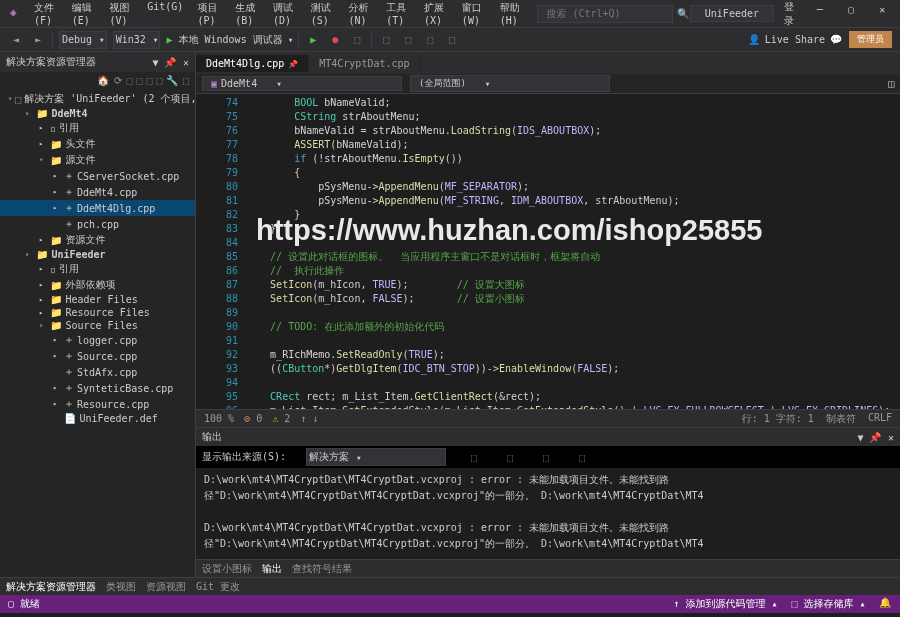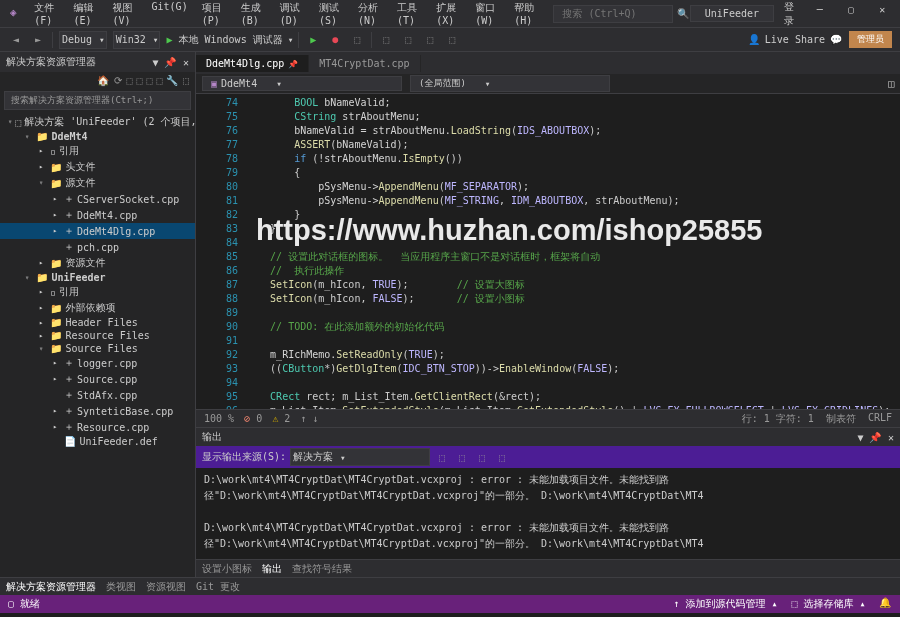--- a/index.html
+++ b/index.html
@@ -1,21 +1,21 @@
 <!DOCTYPE html>
 <html><head>
 <meta charset="utf-8">
 <style>
 *{margin:0;padding:0;box-sizing:border-box;font-family:"Microsoft YaHei",Consolas,monospace;font-size:10px;user-select:none}
 body{background:#1e1e1e;color:#ccc;width:900px;height:617px;overflow:hidden;position:relative}
 .titlebar{height:28px;background:#2d2d30;display:flex;align-items:center;padding:0 4px;border-bottom:1px solid #3e3e42}
 .vs-icon{width:16px;height:16px;margin:0 6px;font-size:11px;color:#b586c8}
 .menu-bar{display:flex;gap:2px}
 .menu-item{padding:4px 6px;color:#ccc;cursor:pointer}
-.search-box{background:#333337;border:1px solid #3e3e42;color:#999;padding:2px 8px;margin-left:8px;width:120px;height:18px}
+.search-box{background:#333337;border:1px solid #3e3e42;color:#999;padding:2px 8px;margin-left:8px;width:136px;height:18px}
 .app-name{background:#333337;padding:2px 14px;margin-left:auto;margin-right:10px;border:1px solid #3e3e42}
 .win-controls{display:flex;gap:4px;align-items:center}
 .win-btn{width:30px;height:20px;text-align:center;cursor:pointer;color:#ccc}
 .toolbar{height:24px;background:#2d2d30;display:flex;align-items:center;padding:0 8px;gap:6px;border-bottom:1px solid #3e3e42}
 .dropdown{background:#333337;border:1px solid #3e3e42;color:#ccc;padding:1px 2px;height:18px;display:flex;align-items:center;gap:4px}
 .dropdown:after{content:"▼";font-size:6px;margin-left:4px}
 .play-btn{color:#4ec94e;font-size:10px}
 .tb-sep{width:1px;height:16px;background:#3e3e42}
 .tb-icon{width:16px;height:16px;color:#999;cursor:pointer;display:flex;align-items:center;justify-content:center}
 .live-share{color:#ccc;margin-left:auto;display:flex;align-items:center;gap:4px}
@@ -49,21 +49,21 @@
 .fn{color:#dcdcaa}
 .type{color:#4ec9b0}
 .mac{color:#beb7ff}
 .txt{color:#d4d4d4}
 .watermark{position:absolute;top:120px;left:60px;font-size:29px;color:rgba(255,255,255,0.9);font-weight:bold;pointer-events:none;z-index:10;font-family:Liberation Sans, sans-serif}
 .status-line{height:18px;background:#2d2d30;border-top:1px solid #3e3e42;display:flex;align-items:center;padding:0 8px;font-size:9px;color:#999}
 .status-line .sl-item{margin-right:10px}
 .status-line .right{margin-left:auto;display:flex;gap:12px}
 .output-panel{height:132px;background:#1e1e1e;border-top:1px solid #3e3e42;display:flex;flex-direction:column}
 .out-header{background:#2d2d30;padding:2px 6px;display:flex;align-items:center;justify-content:space-between;font-size:9px}
-.out-subheader{padding:2px 6px;display:flex;align-items:center;gap:4px;font-size:9px;background:#4c1d95}
+.out-subheader{padding:2px 6px;display:flex;align-items:center;gap:20px;font-size:9px;background:#000000}
 .out-content{flex:1;padding:4px 8px;font-family:Consolas,monospace;font-size:9px;color:#ccc;overflow:auto;line-height:16px}
 .bottom-tabs{height:18px;background:#2d2d30;display:flex;align-items:center;padding:0 6px;gap:10px;font-size:9px;color:#999;border-top:1px solid #3e3e42}
 .statusbar{height:18px;background:#68217a;color:#fff;display:flex;align-items:center;padding:0 8px;font-size:10px}
 .statusbar .right{margin-left:auto;display:flex;gap:14px;align-items:flex-start}
 .err-icon{color:#f48771}
 .warn-icon{color:#cca700}
 .admin-btn{background:#c2864d;color:#fff;padding:2px 8px;font-size:9px}
 </style>
 </head>
 <body>
@@ -135,21 +135,20 @@
     <div class="side-toolbar">
       <span>🏠</span>
       <span>⟳</span>
       <span>⬚</span>
       <span>⬚</span>
       <span>⬚</span>
       <span>⬚</span>
       <span>🔧</span>
       <span>⬚</span>
     </div>
-    <div class="side-search">搜索解决方案资源管理器(Ctrl+;)</div>
     <div class="tree">
       <div class="tree-item">
         <span class="tree-arrow">▿</span>
           <span class="tree-icon">⬚</span>
         <span>解决方案 'UniFeeder' (2 个项目, 共 3 个)</span>
       </div>
       <div id="tree-body">
           <div class="tree-item">
             <span class="tree-indent" style="width:14px"></span>
             <span class="tree-arrow">▿</span>

